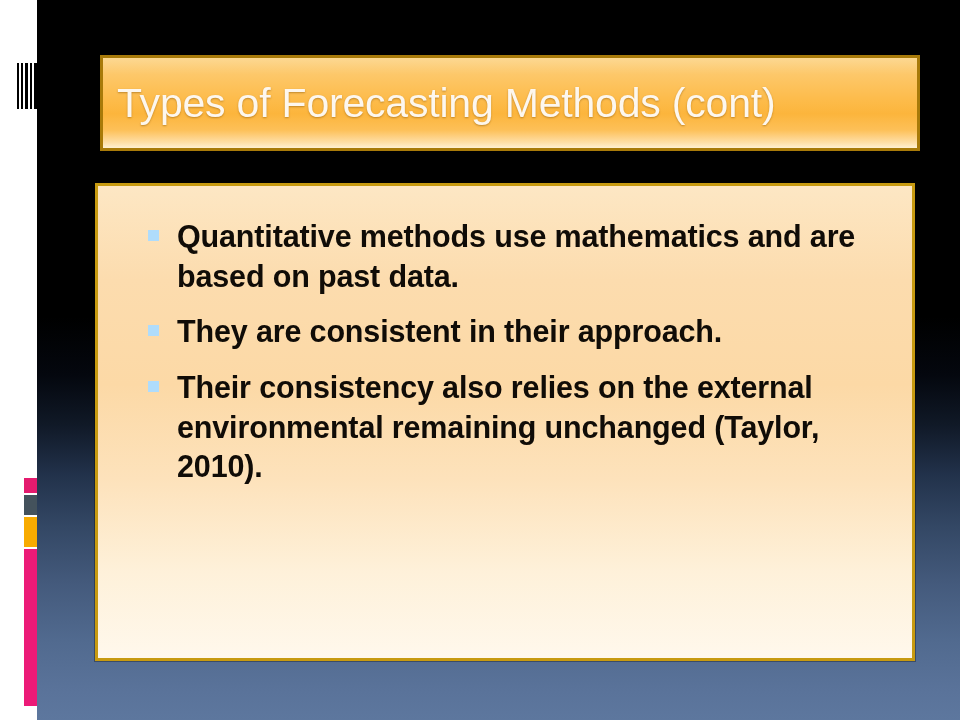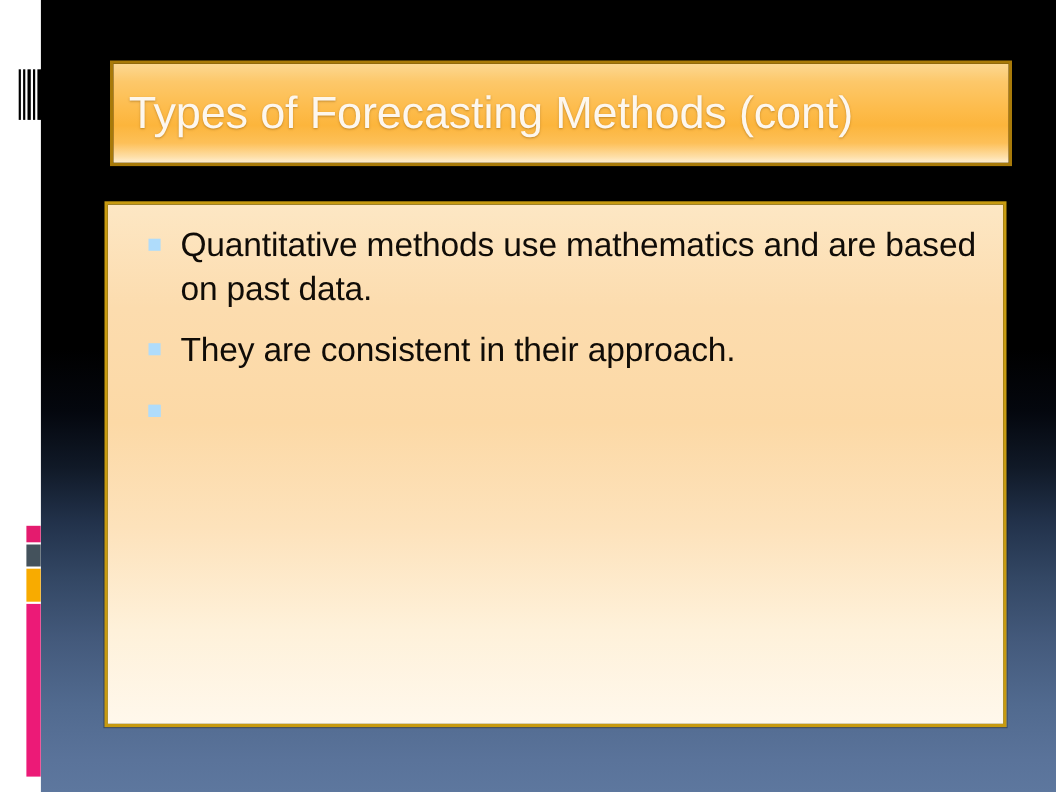--- a/index.html
+++ b/index.html
@@ -138,22 +138,23 @@
         #fcd9a6 42%,
         #fde2bb 62%,
         #fef1da 82%,
         #fff8ec 100%);
     box-shadow: 0 0 0 1px rgba(0,0,0,0.3);
     padding: 18px 22px 0 18px;
   }
 
   .bullets {
     list-style: none;
-    margin: 0;
+    margin: 13px;
     padding: 0;
+    font-weight: bold;
   }
   .bullet-item {
     position: relative;
     padding-left: 48px;
     margin-bottom: 16px;
     color: #100c07;
     font-size: 30.5px;
     line-height: 1.30;
     font-family: "Liberation Sans", sans-serif;
     letter-spacing: -0.15px;
@@ -204,17 +205,18 @@
       </li>
       <li class="bullet-item">
         <span class="bullet-marker"></span>
         <span>They are consistent in their approach.</span>
       </li>
       <li class="bullet-item">
         <span class="bullet-marker"></span>
       </li>
       <li class="bullet-item">
         <span class="bullet-marker"></span>
+        <span>Their consistency also relies on the external environmental remaining unchanged (Taylor, 2010).</span>
       </li>
     </ul>
   </div>
 
 </div>
 
 </body></html>

